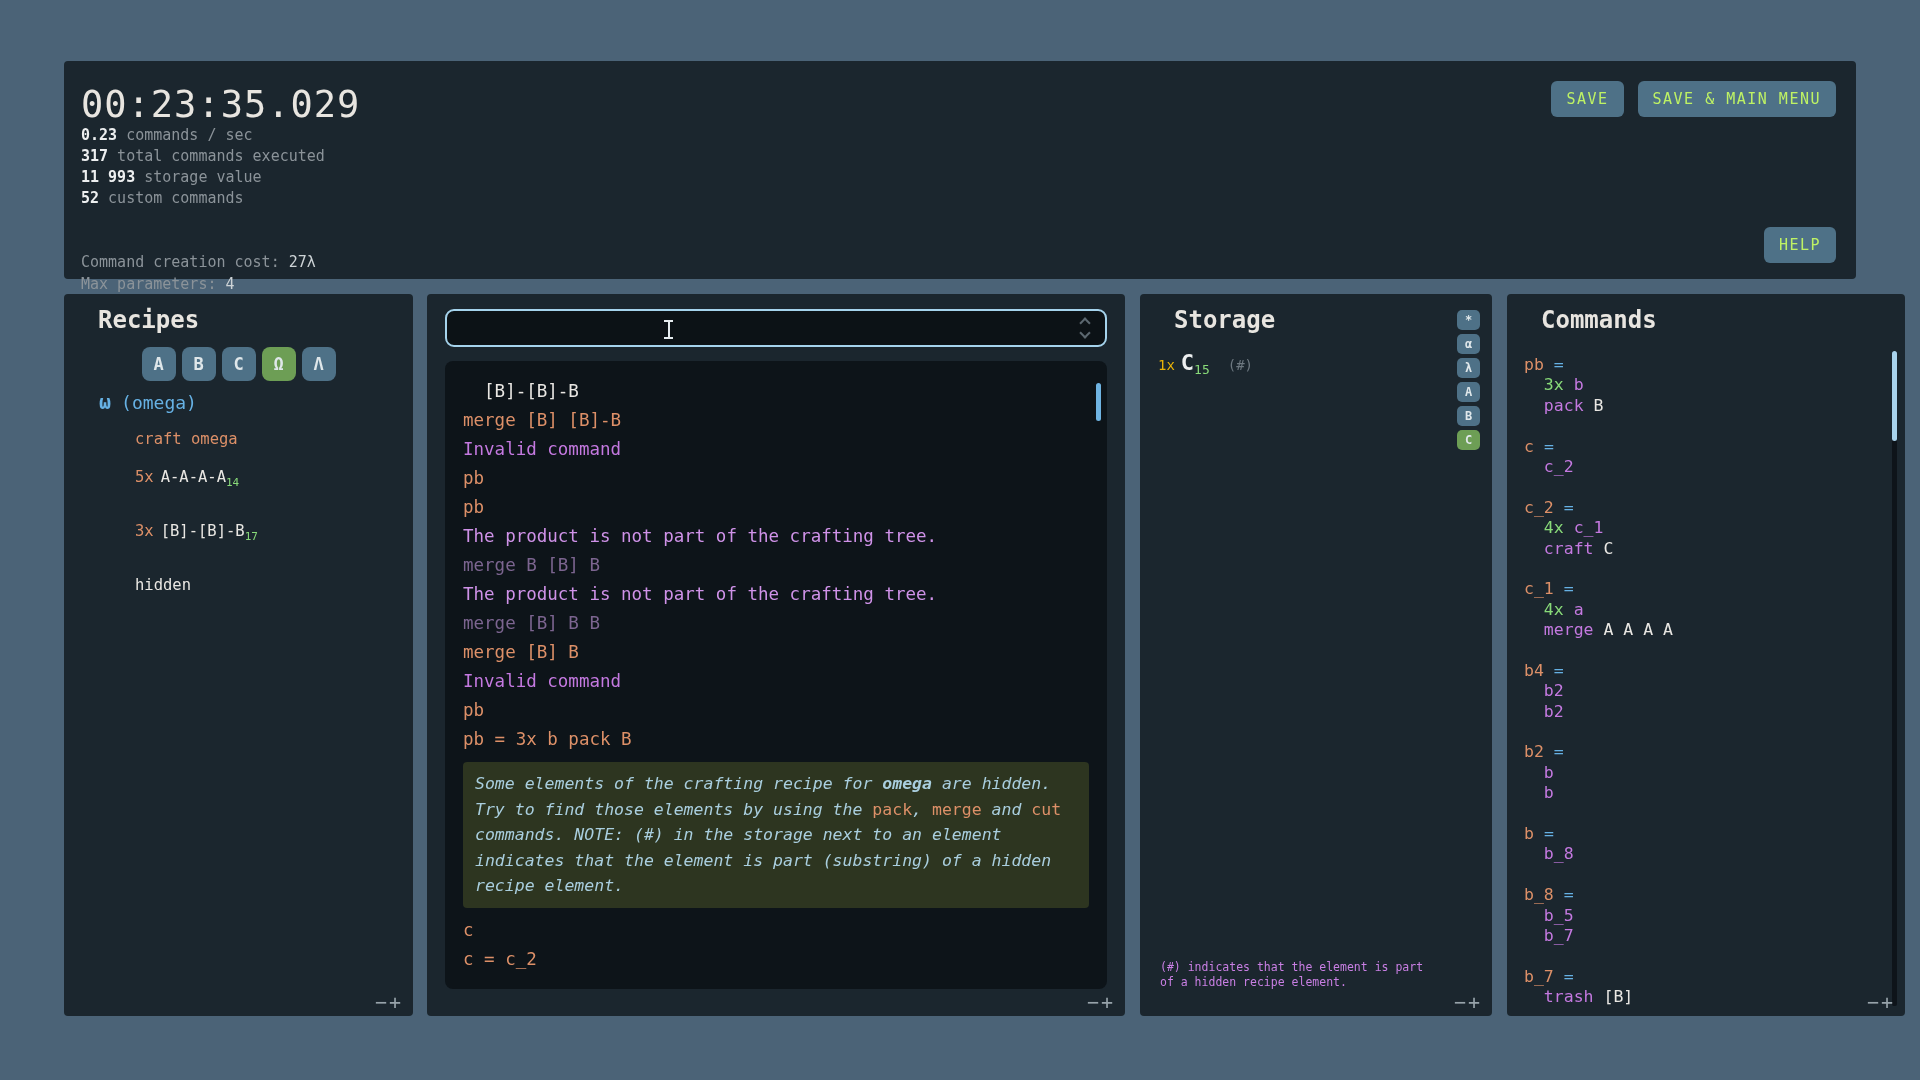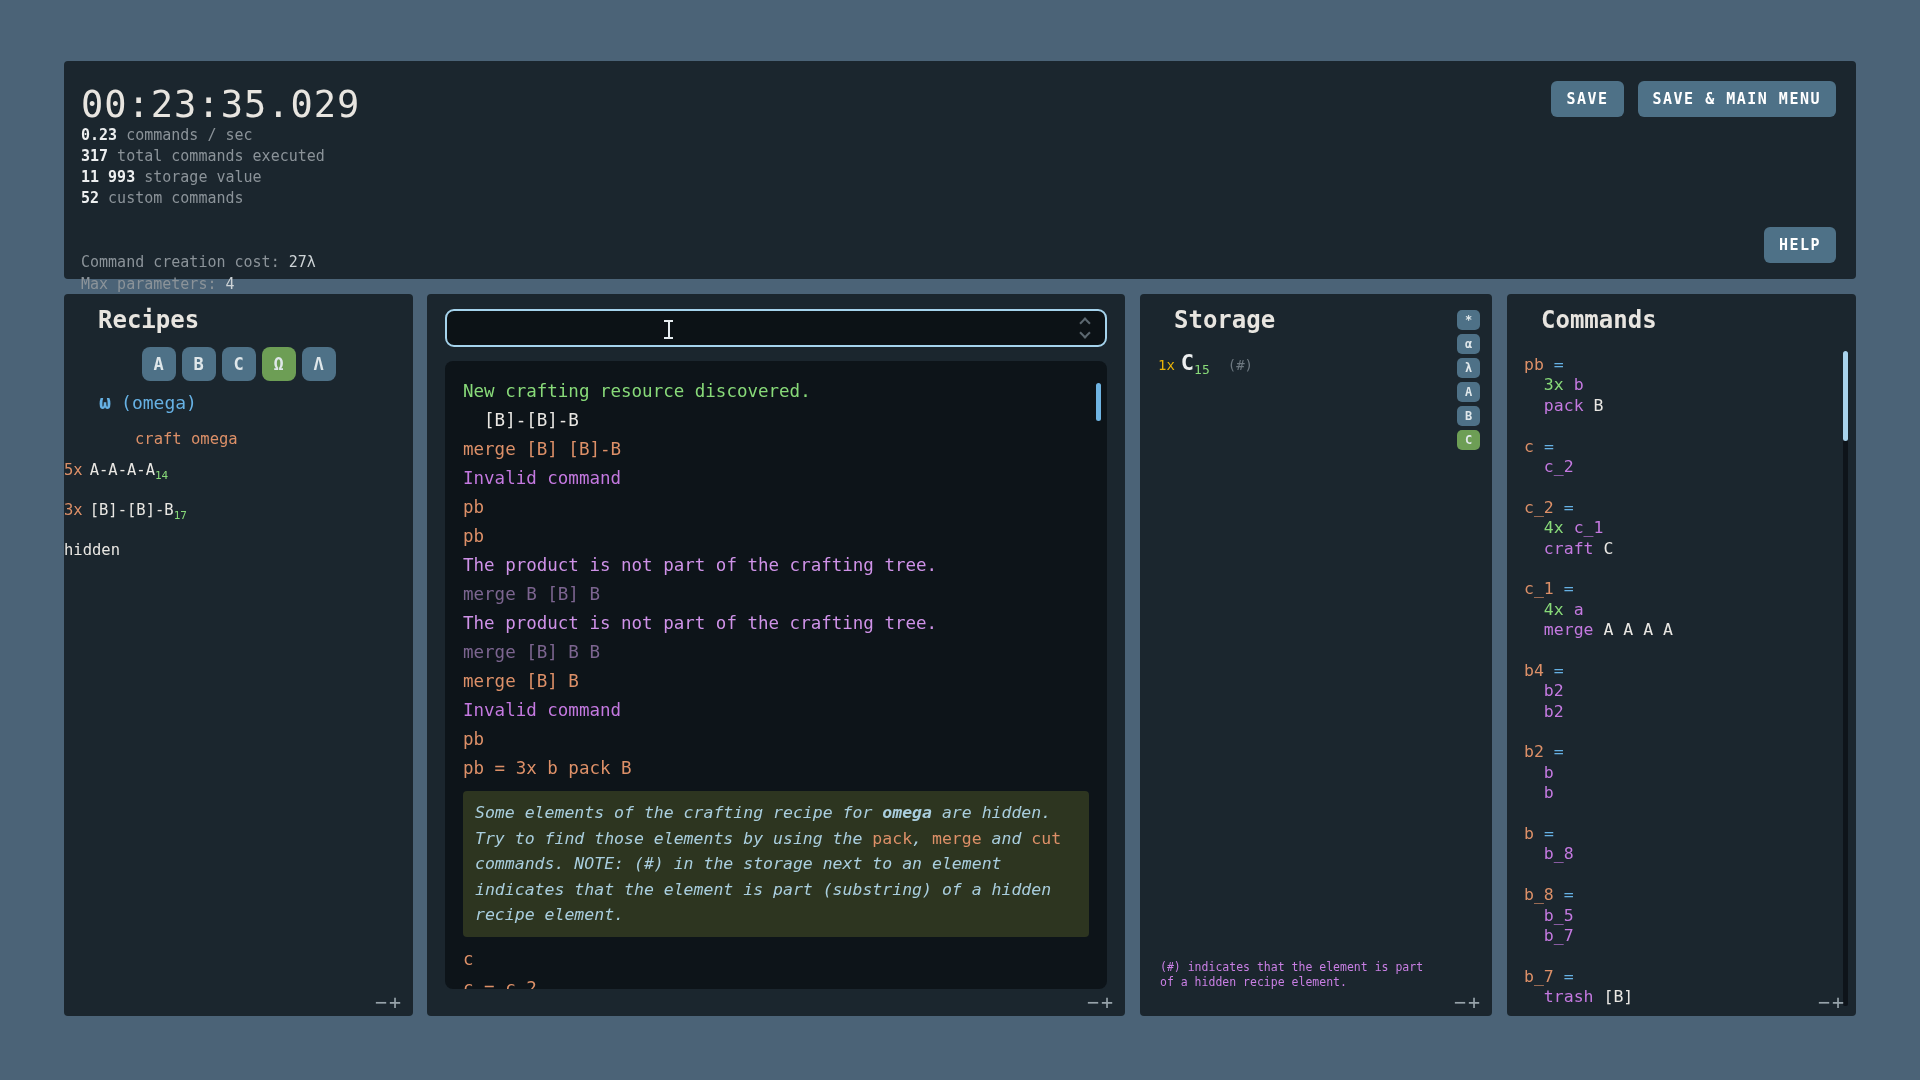--- a/index.html
+++ b/index.html
@@ -16,22 +16,22 @@
   #header { left:64px; top:61px; width:1792px; height:218px; }
   .timer { position:absolute; left:17px; top:22px; font-size:37px; color:#e8e5e0; letter-spacing:1px; }
   .stats { position:absolute; left:17px; top:64px; font-size:15px; line-height:21px; }
   .stat-row b { color:#edeff0; font-weight:bold; }
   .stat-row span { color:#8b9399; }
   .meta { position:absolute; left:17px; top:158px; font-size:15px; line-height:22px;margin-top:32px; }
   .meta-row span.lbl { color:#8b9399; }
   .meta-row span.val { color:#cdd3d6; }
   .top-btns { position:absolute; top:20px; right:20px; display:flex; gap:14px; }
   .btn {
-    background:#4e7187; color:#ffffff; border:none; cursor:pointer;
-    font-family:inherit; font-size:15px; font-weight:bold; letter-spacing:1.5px;
+    background:#4e7187; color:#bef264; border:none; cursor:pointer;
+    font-family:inherit; font-size:15px; font-weight:normal; letter-spacing:1.5px;
     padding:0 15px; height:36px; border-radius:6px;
   }
   .help-btn { position:absolute; right:20px; bottom:16px; }
 
   
   .panel-title { position:absolute; left:34px; top:12px; font-size:24px; font-weight:bold; color:#e8e5e0; }
   .zoomctl { position:absolute; right:10px; bottom:2px; font-size:20px; color:#97a3aa; letter-spacing:2px; }
   .zoomctl span { cursor:pointer; }
 
   
@@ -40,21 +40,21 @@
   .fbtn {
     width:34px; height:34px; border:none; border-radius:8px; cursor:pointer;
     background:#4e7187; color:#dfe7ea; font-family:inherit; font-size:17px; font-weight:bold;
   }
   .fbtn.active { background:#6d9e55; }
   .recipe { position:absolute; top:96px; left:0; width:100%; }
   .r-name { padding-left:35px; margin-bottom:12px; font-size:18px; color:#66b1e4; }
   .r-name .sym { font-size:20px; font-weight:bold; margin-right:10px; }
   .r-sub { padding-left:52px; line-height:27px; font-size:15px; color:#8b9399; }
   .r-cmd { padding-left:71px; line-height:27px; font-size:15.5px; color:#dd9068; }
-  .cost-row { line-height:34px; font-size:15.5px; }
+  .cost-row { padding-left:71px; line-height:48px; font-size:15.5px; }
   .cost-row .qty { color:#dd9068; margin-right:7px; }
   .cost-row .el { color:#e9e7e3; }
   .cost-row sub { color:#88da79; font-size:11px; }
 
   
   #terminal { left:427px; top:294px; width:698px; height:722px; }
   .inputwrap { position:absolute; left:18px; top:15px; width:662px; height:38px;
     background:#0c1216; border:2px solid #a5d3ec; border-radius:9px; }
   .cmd-input { position:absolute; left:10px; top:2px; width:600px; height:30px;
     background:transparent; border:none; outline:none; color:#e9e7e3;
@@ -93,21 +93,21 @@
   .storage-items { position:absolute; left:18px; top:54px; }
   .s-item { line-height:30px; }
   .s-item .qty { color:#eab308; font-size:14px; margin-right:6px; }
   .s-item .el { color:#edeff0; font-size:22px; font-weight:bold; }
   .s-item sub { color:#88da79; font-size:13px; }
   .s-item .marker { color:#6d7880; font-size:14px; margin-left:18px; }
   .s-footnote { position:absolute; left:20px; bottom:26px; right:60px;
     font-size:11.5px; line-height:15px; color:#c97fe4; }
 
   
-  #commands { left:1507px; top:294px; width:349px; height:722px; }
+  #commands { left:1507px; top:294px; width:398px; height:722px; }
   .code { position:absolute; left:17px; top:61px; right:26px; bottom:8px; overflow:hidden; }
   .cmd-line { font-size:16.5px; line-height:20.4px; height:20.4px; white-space:pre; }
   .cmd-track { position:absolute; right:8px; top:57px; bottom:10px; width:5px; background:#0e141a; border-radius:2px; }
   .cmd-thumb { position:absolute; top:0; left:0; width:5px; height:90px; background:#a9d3ec; border-radius:3px; cursor:pointer; }
 </style>
 </head>
 <body>
 
 <div class="panel" id="header">
   <div class="timer">00:23:35.029</div>
@@ -159,21 +159,20 @@
     <span class="ibeam">
         <b></b>
       </span>
     <span class="chevrons">
         <i class="up"></i>
         <i class="down"></i>
       </span>
   </div>
   <div class="output">
     <div id="term-lines">
-        <div class="term-line"><span class="c-green">New crafting resource discovered.</span></div>
         <div class="term-line"><span class="c-white">  [B]-[B]-B</span></div>
         <div class="term-line"><span class="c-orange">merge [B] [B]-B</span></div>
         <div class="term-line"><span class="c-purple">Invalid command</span></div>
         <div class="term-line"><span class="c-orange">pb</span></div>
         <div class="term-line"><span class="c-orange">pb</span></div>
         <div class="term-line"><span class="c-violet">The product is not part of the crafting tree.</span></div>
         <div class="term-line"><span class="c-dim">merge B [B] B</span></div>
         <div class="term-line"><span class="c-violet">The product is not part of the crafting tree.</span></div>
         <div class="term-line"><span class="c-dim">merge [B] B B</span></div>
         <div class="term-line"><span class="c-orange">merge [B] B</span></div>

